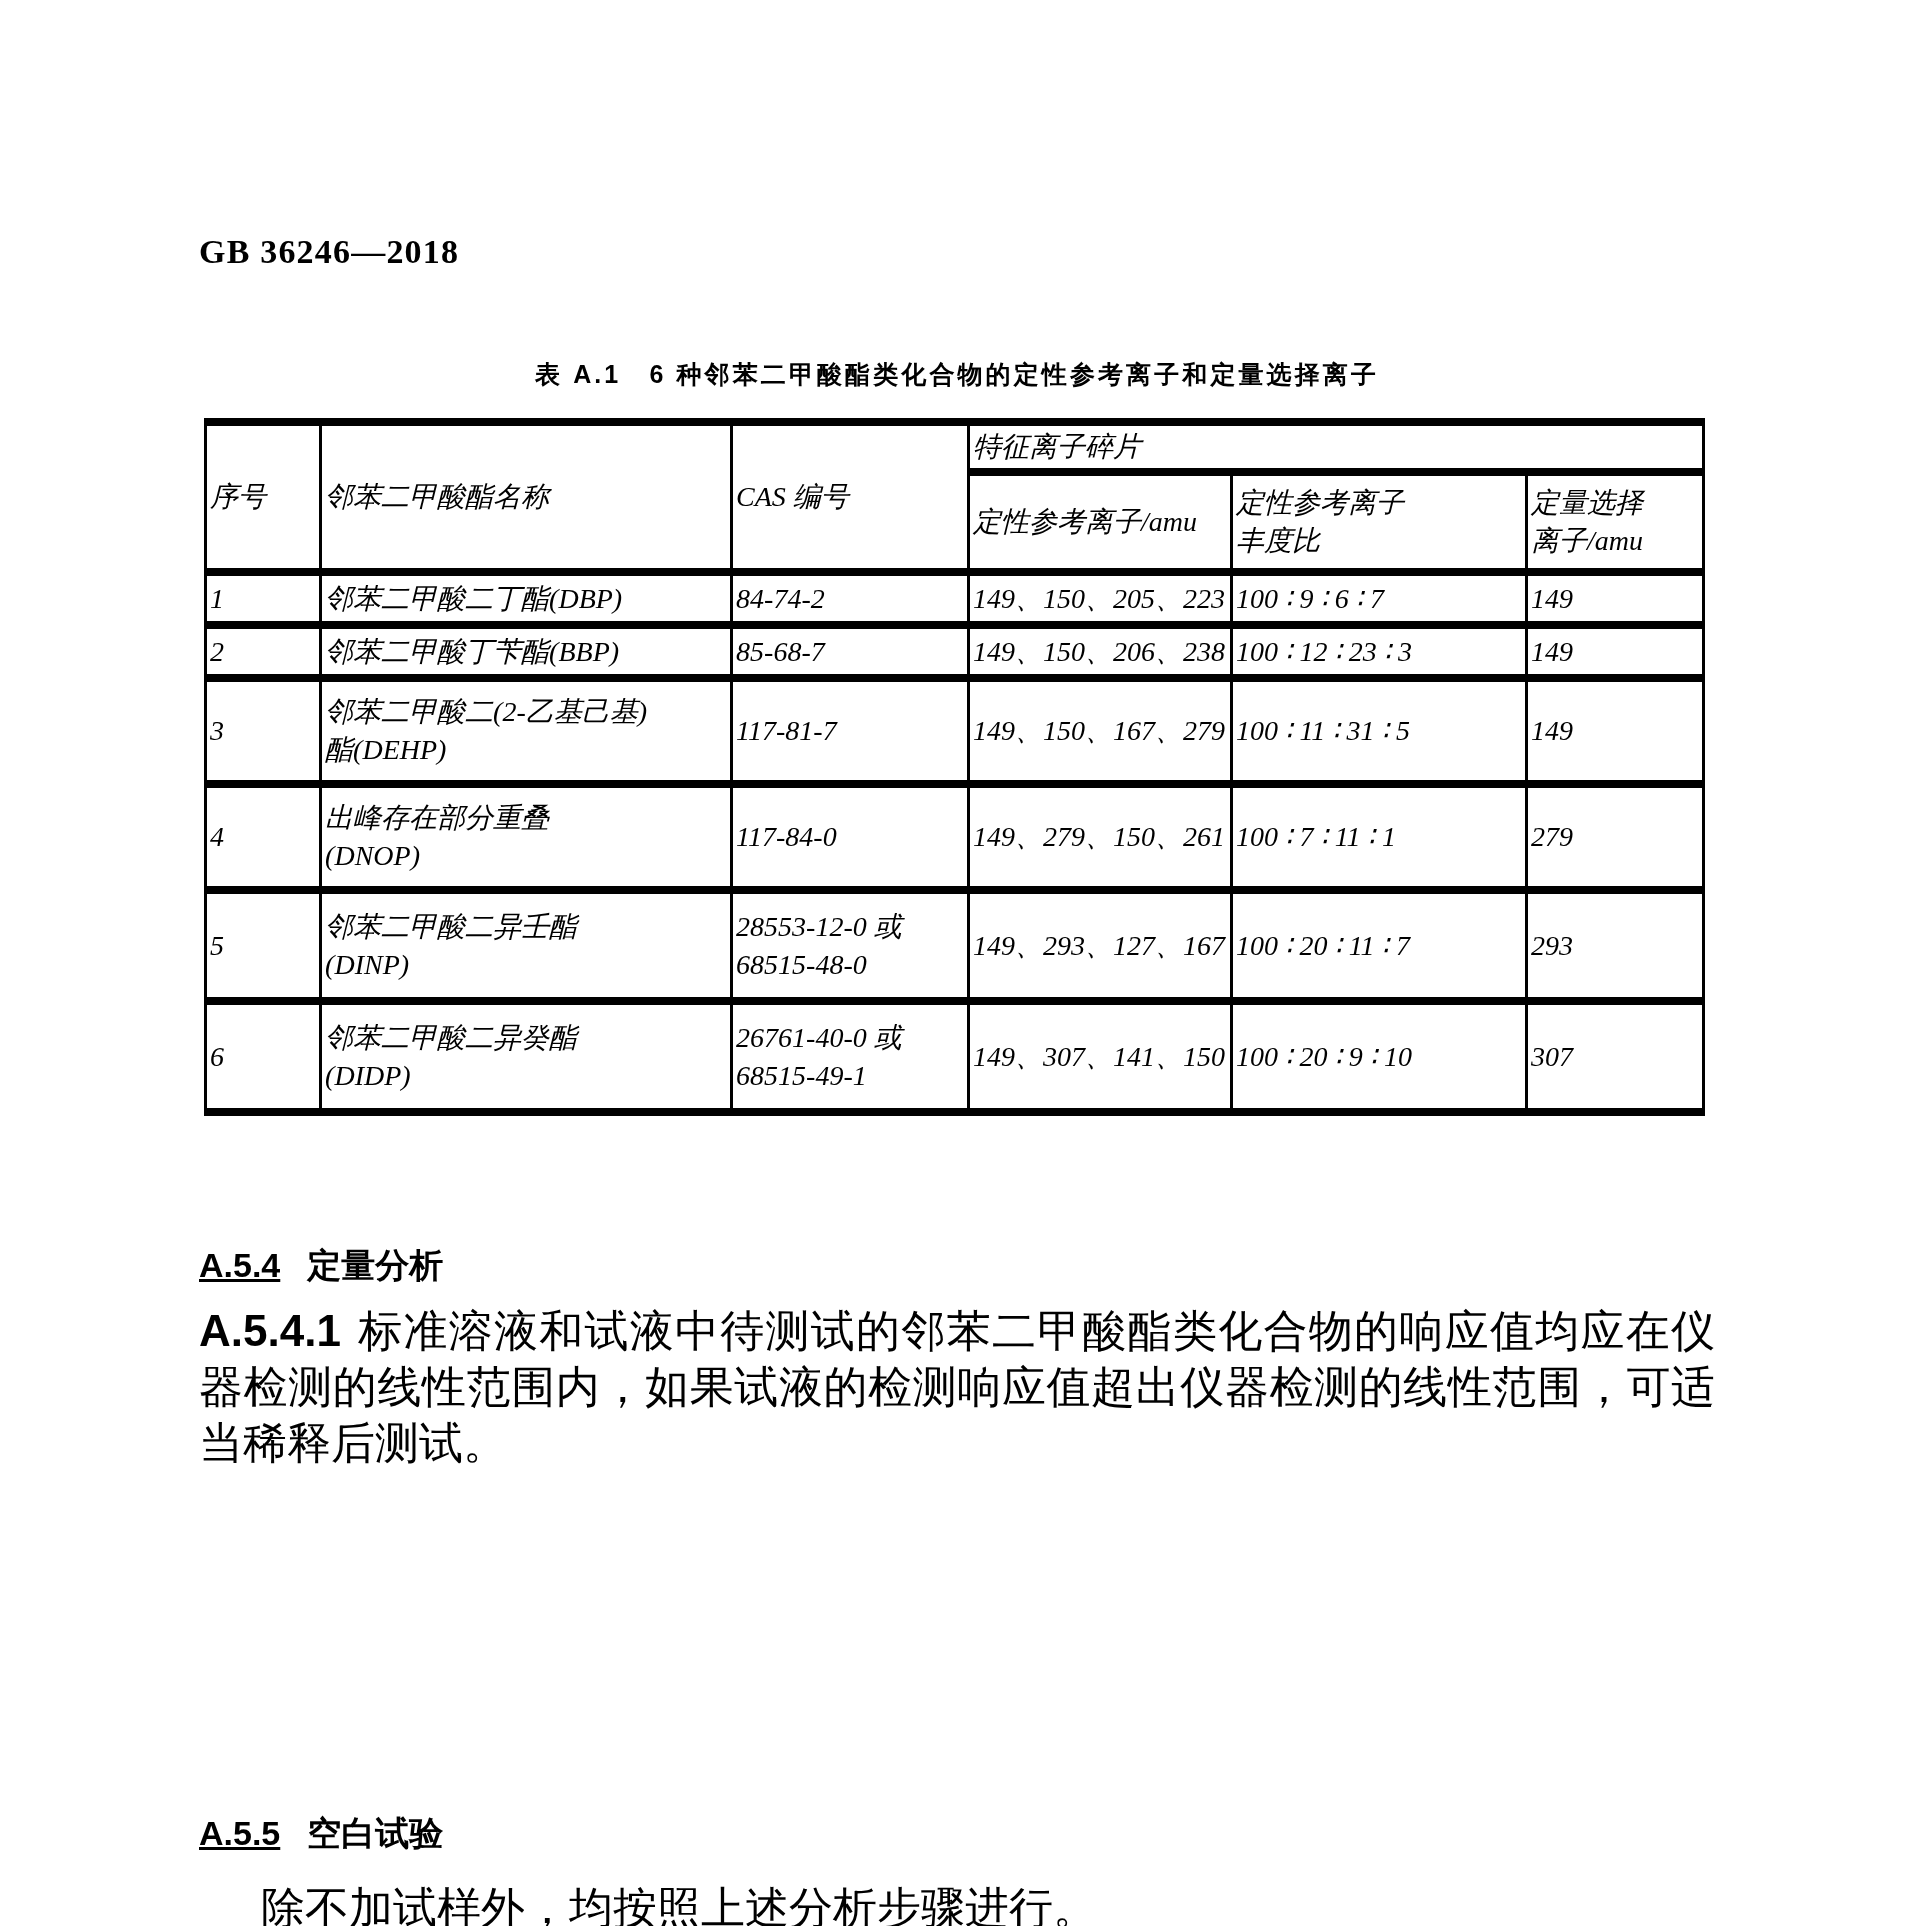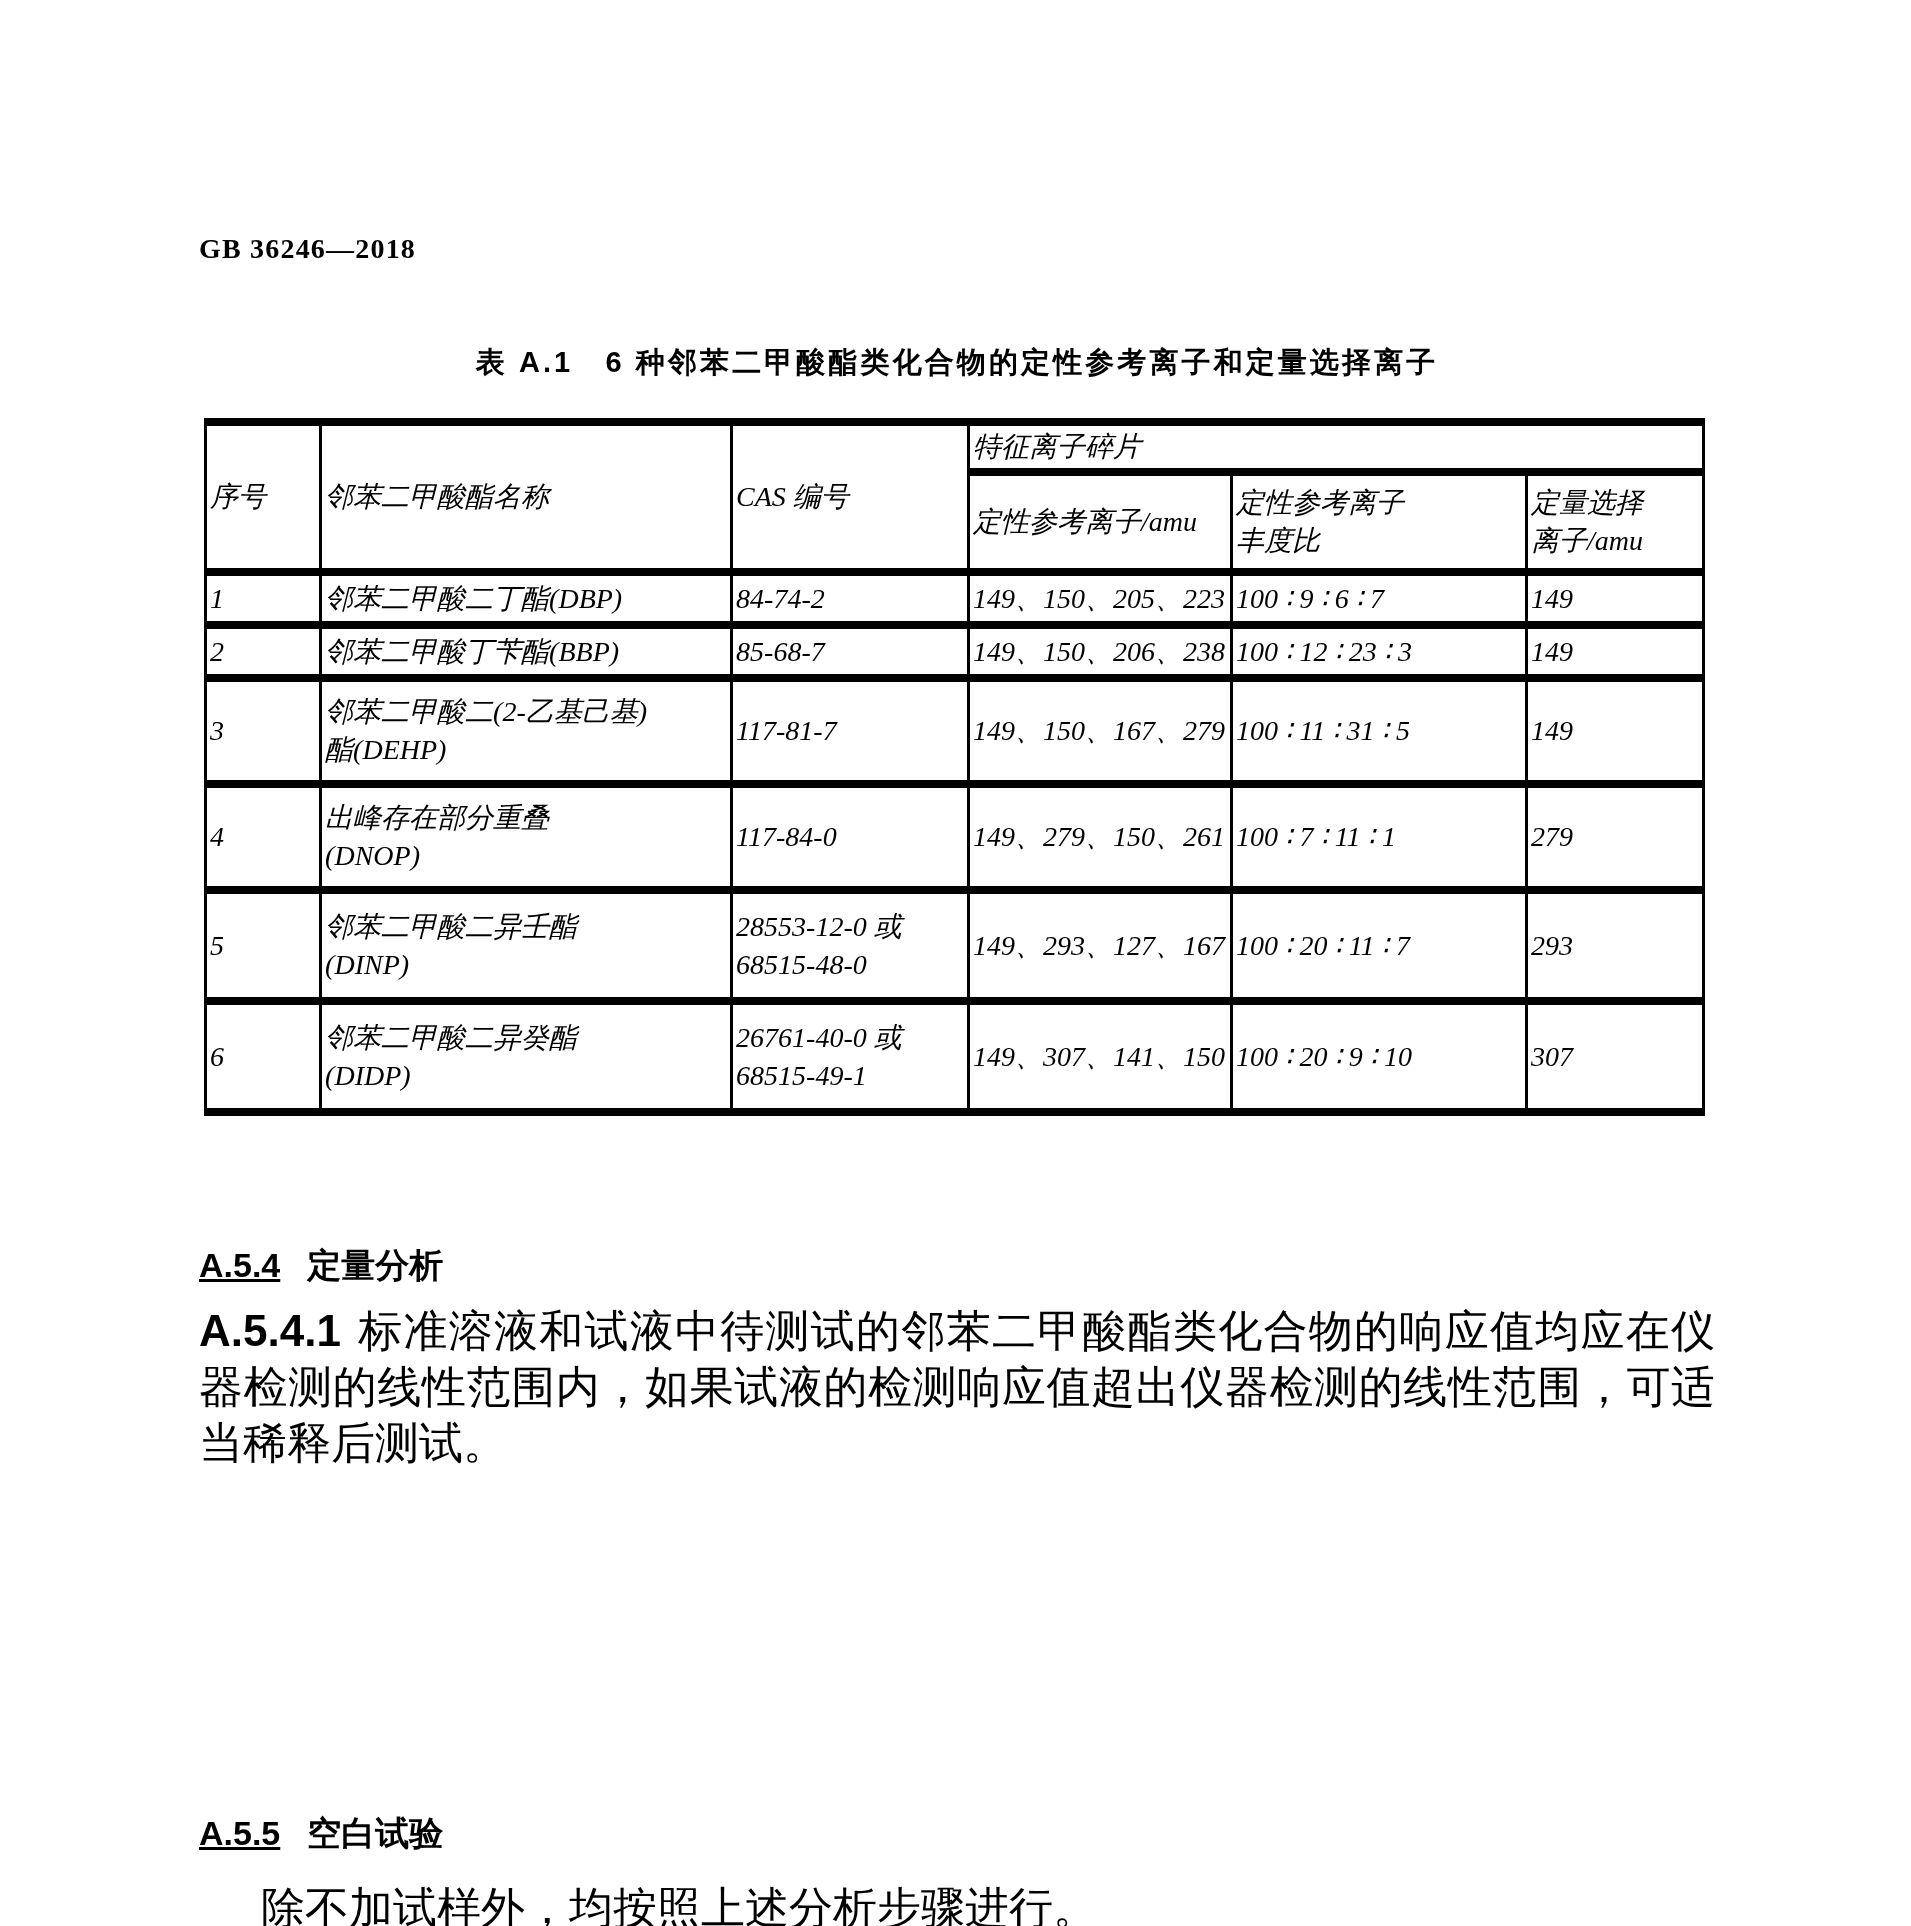--- a/index.html
+++ b/index.html
@@ -7,29 +7,29 @@
     position:relative;
     width:1911px; height:2703px;
     background:#ffffff;
     font-family:"Liberation Serif","DejaVu Serif",serif;
     color:#000;
     overflow:hidden;
   }
   
   .doc-code {
     position:absolute; left:199px; top:233px;
-    font-size:28px; font-weight:bold; letter-spacing:1.2px;
+    font-size:34px; font-weight:bold; letter-spacing:1.2px;
     font-family:"Liberation Serif","DejaVu Serif",serif;
   }
   
   .table-title {
-    position:absolute; left:199px; top:343px; width:1516px;
+    position:absolute; left:199px; top:358px; width:1516px;
     text-align:center;
     font-family:"Liberation Sans","DejaVu Sans",sans-serif;
-    font-weight:bold; font-size:29px; letter-spacing:3.1px;
+    font-weight:bold; font-size:25px; letter-spacing:3.1px;
   }
   
   .tbl-wrap { position:absolute; left:204px; top:418px; }
   table.phtable {
     border-collapse:collapse; table-layout:fixed; width:1499px;
     font-size:28px; line-height:1.0;
   }
   table.phtable td, table.phtable th {
     border-left:3.1px solid #000; border-right:3.1px solid #000;
     border-top:8.5px solid #000; border-bottom:8.5px solid #000;

